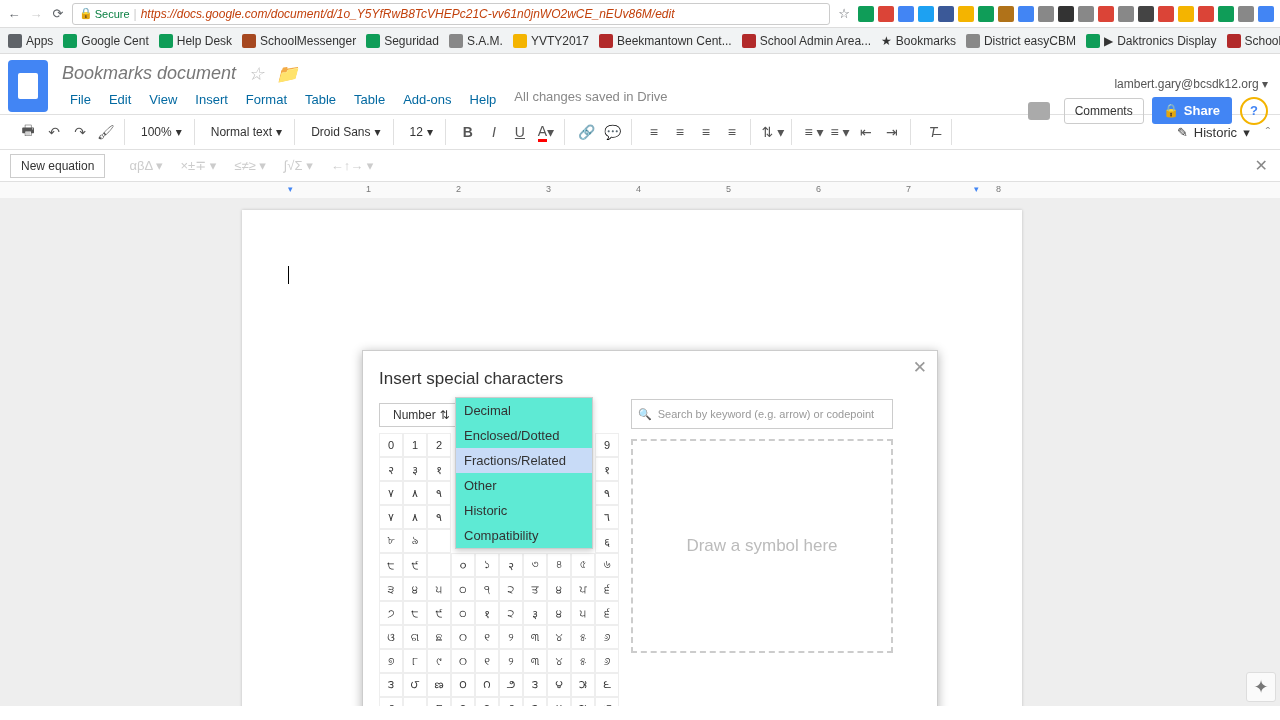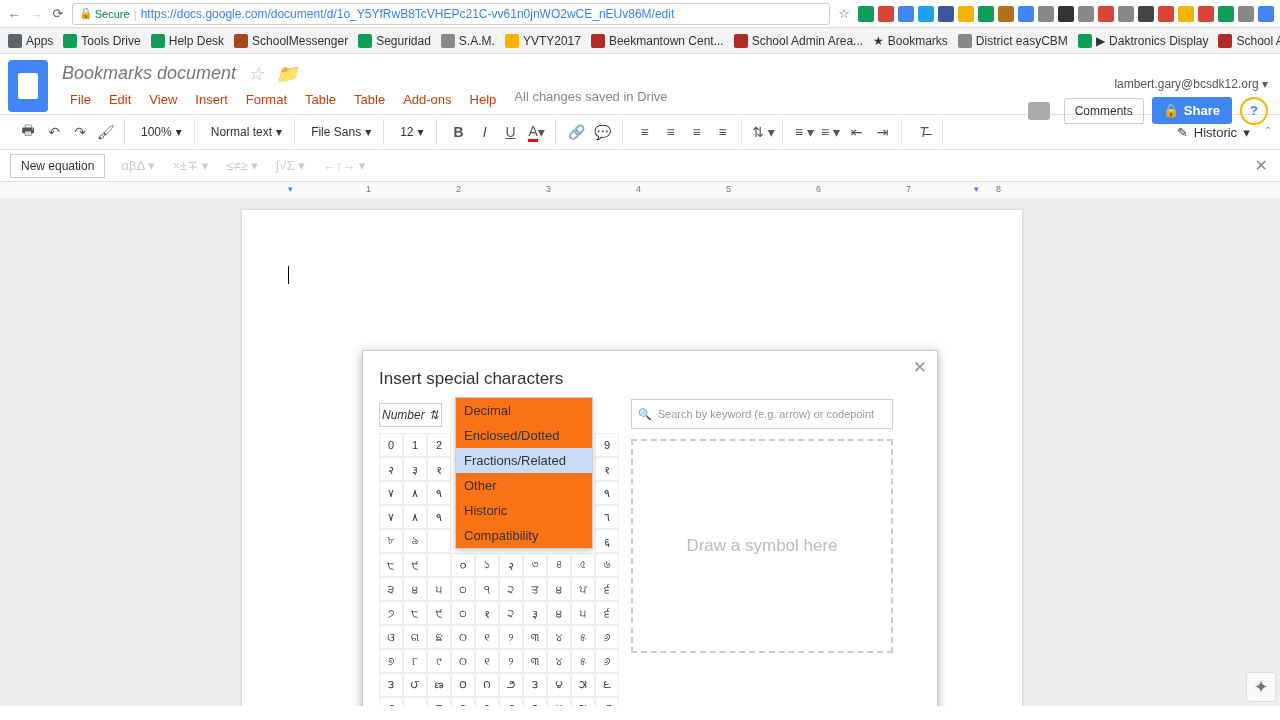--- a/index.html
+++ b/index.html
@@ -13,48 +13,48 @@
 .bookmarks-bar{height:26px;background:#f1f3f4;border-bottom:1px solid #ddd;display:flex;align-items:center;padding:0 8px;gap:10px;font-size:12px;overflow:hidden;white-space:nowrap;}
 .bm-item{display:flex;align-items:center;gap:4px;color:#333;cursor:pointer;}
 .bm-icon{width:14px;height:14px;border-radius:2px;}
 .docs-header{height:60px;display:flex;align-items:center;padding:4px 12px 0 8px;}
 .docs-logo{width:40px;height:52px;background:#4285f4;border-radius:4px;display:flex;align-items:center;justify-content:center;color:#fff;margin-right:14px;}
 .docs-logo .inner{width:20px;height:26px;background:#fff;border-radius:2px;position:relative;}
 .title-menu{flex:1;}
 .doc-title{font-size:18px;color:#777;font-style:italic;display:flex;align-items:center;gap:12px;}
 .star-icon,.folder-icon{color:#bbb;cursor:pointer;}
 .menu-bar{display:flex;gap:2px;margin-top:4px;font-size:13px;}
-.menu-item{padding:3px 8px;cursor:pointer;color:#c2410c;}
+.menu-item{padding:3px 8px;cursor:pointer;color:#0369a1;}
 .save-msg{color:#888;margin-left:8px;}
 .header-right{display:flex;align-items:center;gap:10px;}
 .user-email{font-size:12px;color:#555;}
 .comments-btn{border:1px solid #ccc;padding:5px 10px;border-radius:3px;font-size:12px;cursor:pointer;}
 .share-btn{background:#4285f4;color:#fff;padding:6px 12px;border-radius:3px;font-size:13px;font-weight:bold;cursor:pointer;display:flex;align-items:center;gap:4px;}
 .help-circle{width:28px;height:28px;border:2px solid #f4b400;border-radius:50%;display:flex;align-items:center;justify-content:center;color:#4285f4;font-weight:bold;cursor:pointer;}
 .toolbar{height:36px;border-top:1px solid #e0e0e0;border-bottom:1px solid #e0e0e0;display:flex;align-items:center;padding:0 10px;gap:4px;}
 .tb-group{display:flex;align-items:center;gap:2px;padding:0 6px;border-right:1px solid #e0e0e0;height:26px;}
 .tb-btn{width:24px;height:24px;display:flex;align-items:center;justify-content:center;cursor:pointer;color:#555;font-size:14px;}
 .tb-select{padding:2px 6px;font-size:12px;cursor:pointer;display:flex;align-items:center;gap:4px;}
 .editing-mode{margin-left:auto;display:flex;align-items:center;gap:6px;font-size:13px;cursor:pointer;}
-.equation-bar{height:32px;border-bottom:1px solid #e0e0e0;display:flex;align-items:center;padding:0 10px;gap:16px;position:relative;}
+.equation-bar{height:32px;border-bottom:1px solid #e0e0e0;display:flex;align-items:center;padding:0 10px;gap:24px;position:relative;}
 .new-eq-btn{border:1px solid #ccc;padding:4px 10px;font-size:12px;cursor:pointer;}
 .eq-symbols{display:flex;gap:18px;color:#ccc;font-size:13px;}
 .eq-close{position:absolute;right:12px;top:6px;color:#888;cursor:pointer;font-size:16px;}
 .ruler{height:16px;background:#fafafa;position:relative;display:flex;align-items:center;font-size:9px;color:#777;}
 .ruler-inner{position:absolute;left:242px;right:0;top:0;height:100%;}
 .tick-num{position:absolute;top:2px;}
 .doc-area{background:#eee;height:508px;position:relative;overflow:hidden;}
 .page{position:absolute;left:242px;top:12px;width:780px;height:1000px;background:#fff;box-shadow:0 0 3px rgba(0,0,0,0.2);}
 .cursor{position:absolute;left:46px;top:56px;width:1px;height:18px;background:#000;}
 .dialog{position:absolute;left:362px;top:152px;width:576px;height:370px;background:#fff;border:1px solid #ccc;box-shadow:0 2px 10px rgba(0,0,0,0.3);padding:18px 16px;}
 .dialog-title{font-size:17px;color:#333;margin-bottom:14px;}
 .dialog-close{position:absolute;right:10px;top:6px;font-size:17px;color:#999;cursor:pointer;}
 .filter-row{display:flex;gap:8px;margin-bottom:6px;position:relative;}
-.filter-btn{border:1px solid #ccc;padding:4px 2px;font-size:12px;display:flex;align-items:center;gap:4px;cursor:pointer;font-style:italic;}
-.dropdown{position:absolute;left:76px;top:-6px;width:138px;background:#f97316;border:1px solid #ccc;box-shadow:0 2px 6px rgba(0,0,0,0.2);z-index:5;}
+.filter-btn{border:1px solid #ccc;padding:4px 13px;font-size:12px;display:flex;align-items:center;gap:4px;cursor:pointer;}
+.dropdown{position:absolute;left:76px;top:-6px;width:138px;background:#5eead4;border:1px solid #ccc;box-shadow:0 2px 6px rgba(0,0,0,0.2);z-index:5;}
 .dd-item{padding:5px 8px;font-size:13px;cursor:pointer;}
 .dd-item.hl{background:#c8dbf7;}
 .char-grid{position:relative;width:240px;}
 .char-row{display:flex;}
 .char-cell{width:24px;height:24px;border:1px solid #eee;display:flex;align-items:center;justify-content:center;font-size:11px;cursor:pointer;background:#fff;}
 .char-row-9{position:absolute;left:216px;top:0;}
 .search-area{position:absolute;left:268px;top:48px;width:262px;}
 .search-box{border:1px solid #ccc;height:30px;display:flex;align-items:center;padding:0 6px;gap:6px;font-size:11px;color:#999;margin-bottom:10px;}
 .draw-box{border:2px dashed #ccc;height:214px;display:flex;align-items:center;justify-content:center;color:#bbb;font-size:17px;text-align:right;}
 .explore-btn{position:absolute;right:4px;bottom:4px;width:30px;height:30px;background:#fafafa;border:1px solid #ddd;border-radius:3px;display:flex;align-items:center;justify-content:center;color:#777;cursor:pointer;font-size:18px;}
@@ -63,21 +63,21 @@
 </head>
 <body>
 
 <div class="browser-bar">
   <span class="nav-icon">←</span>
   <span class="nav-icon" style="color:#ccc;">→</span>
   <span class="nav-icon">⟳</span>
   <div class="url-bar">
     <span class="lock-badge">🔒 <span>Secure</span></span>
     <span style="color:#ccc;">|</span>
-    <span style="color:#3b82f6;">https://docs.google.com/document/d/1o_Y5YfRwB8TcVHEPc21C-vv61n0jnWO2wCE_nEUv86M/edit</span>
+    <span style="color:#c2410c;font-style:italic;">https://docs.google.com/document/d/1o_Y5YfRwB8TcVHEPc21C-vv61n0jnWO2wCE_nEUv86M/edit</span>
   </div>
   <span class="nav-icon">☆</span>
   <div class="ext-icons">
     <div class="sq" style="background:#0f9d58;"></div>
       <div class="sq" style="background:#db4437;"></div>
     <div class="sq" style="background:#4285f4;"></div>
       <div class="sq" style="background:#1da1f2;"></div>
     <div class="sq" style="background:#3b5998;"></div>
       <div class="sq" style="background:#f4b400;"></div>
     <div class="sq" style="background:#0f9d58;"></div>
@@ -98,21 +98,21 @@
   </div>
 </div>
 
 <div class="bookmarks-bar">
   <span class="bm-item">
       <span class="bm-icon" style="background:#5f6368;"></span>
       <span>Apps</span>
     </span>
   <span class="bm-item">
       <span class="bm-icon" style="background:#0f9d58;"></span>
-      <span>Tools Drive</span>
+      <span>Google Cent</span>
     </span>
   <span class="bm-item">
       <span class="bm-icon" style="background:#0f9d58;"></span>
       <span>Help Desk</span>
     </span>
   <span class="bm-item">
       <span class="bm-icon" style="background:#a64820;"></span>
       <span>SchoolMessenger</span>
     </span>
   <span class="bm-item">
@@ -191,21 +191,21 @@
     <span class="tb-btn">↷</span>
     <span class="tb-btn">🖌</span>
   </div>
   <div class="tb-group">
       <span class="tb-select"><span>100%</span> ▾</span>
     </div>
   <div class="tb-group">
       <span class="tb-select"><span>Normal text</span> ▾</span>
     </div>
   <div class="tb-group">
-      <span class="tb-select"><span>File Sans</span> ▾</span>
+      <span class="tb-select"><span>Droid Sans</span> ▾</span>
     </div>
   <div class="tb-group">
       <span class="tb-select"><span>12</span> ▾</span>
     </div>
   <div class="tb-group">
     <span class="tb-btn" style="font-weight:bold;">B</span>
     <span class="tb-btn" style="font-style:italic;">I</span>
     <span class="tb-btn" style="text-decoration:underline;">U</span>
     <span class="tb-btn"><span style="border-bottom:3px solid red;">A</span> ▾</span>
   </div>

